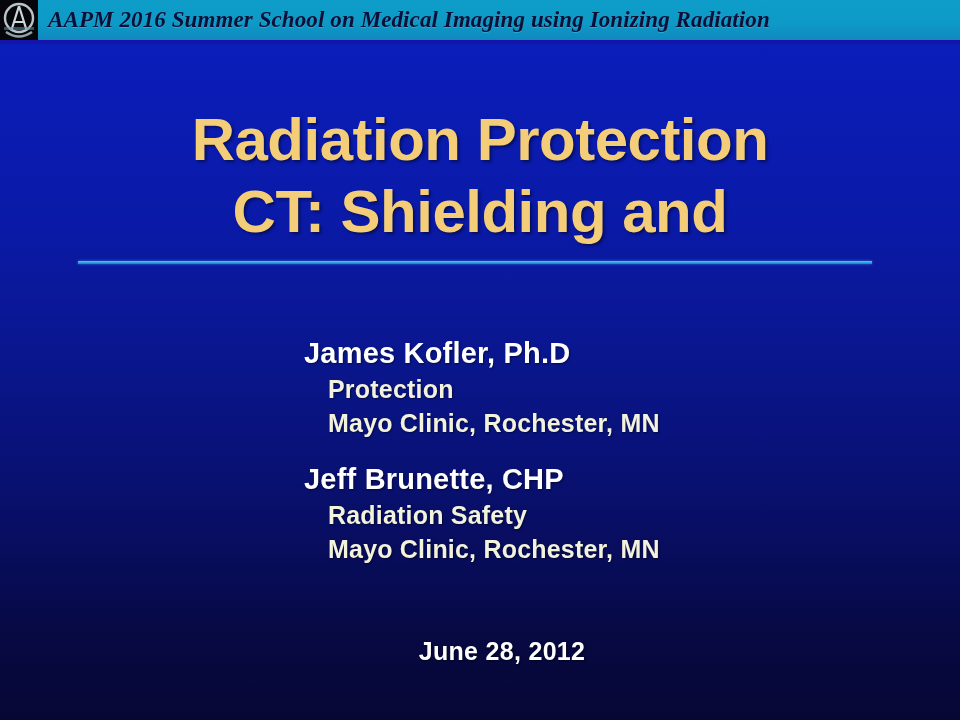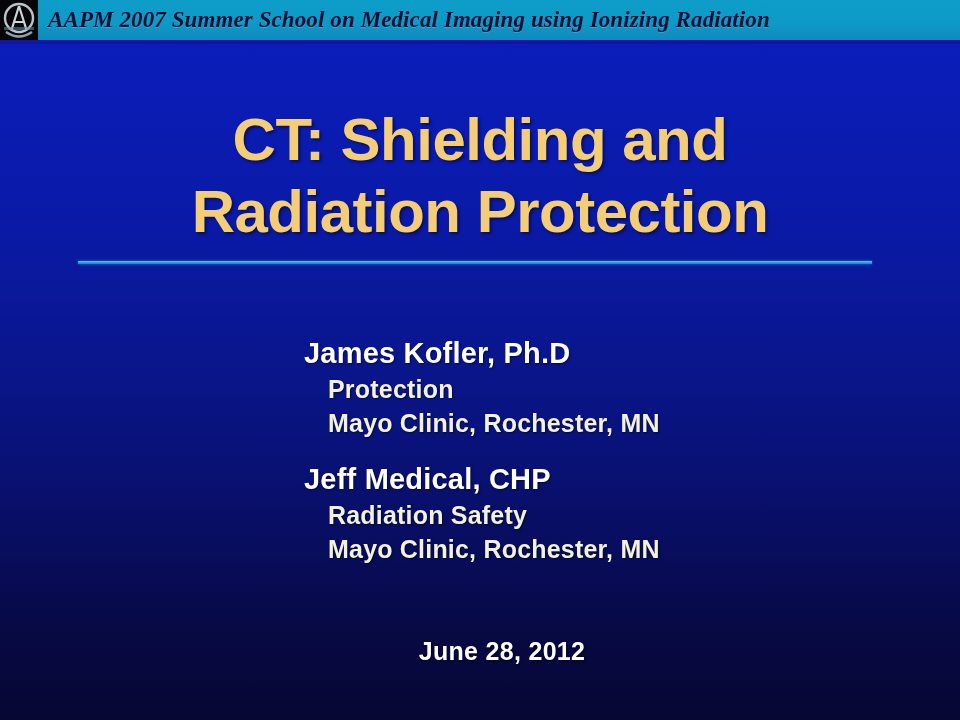--- a/index.html
+++ b/index.html
@@ -150,41 +150,41 @@
   <div class="banner">
     <div class="logo-block">
       <svg class="logo-emblem" viewBox="0 0 34 40">
         <ellipse cx="17" cy="17" rx="14" ry="14" fill="none" stroke="#b9c4c8" stroke-width="2.4"></ellipse>
         <path d="M17 5 L9.5 29 M17 5 L24.5 29" fill="none" stroke="#cdd6da" stroke-width="2.2"></path>
         <path d="M11.5 21 H22.5" fill="none" stroke="#cdd6da" stroke-width="2"></path>
         <path d="M4 31 Q17 40 30 31" fill="none" stroke="#8fa2aa" stroke-width="2.4"></path>
         <rect x="2" y="26" width="30" height="3" fill="#5d8fa8" opacity="0.55"></rect>
       </svg>
     </div>
-    <div class="banner-title">AAPM 2007 Summer School on Medical Imaging using Ionizing Radiation</div>
+    <div class="banner-title">AAPM 2016 Summer School on Medical Imaging using Ionizing Radiation</div>
   </div>
   <div class="banner-underline"></div>
 
   <div class="title-wrap">
+    <div class="title-line">Radiation Protection</div>
     <div class="title-line">CT: Shielding and</div>
-    <div class="title-line">Radiation Protection</div>
   </div>
 
   <div class="divider"></div>
 
   <div class="authors">
 
     <div class="author-block">
       <div class="author-name">James Kofler, Ph.D</div>
       <div class="author-affil">Protection</div>
       <div class="author-affil">Mayo Clinic, Rochester, MN</div>
     </div>
 
     <div class="author-block">
-      <div class="author-name">Jeff Medical, CHP</div>
+      <div class="author-name">Jeff Brunette, CHP</div>
       <div class="author-affil">Radiation Safety</div>
       <div class="author-affil">Mayo Clinic, Rochester, MN</div>
     </div>
 
   </div>
 
   <div class="date">June 28, 2012</div>
 
 </div>
 

